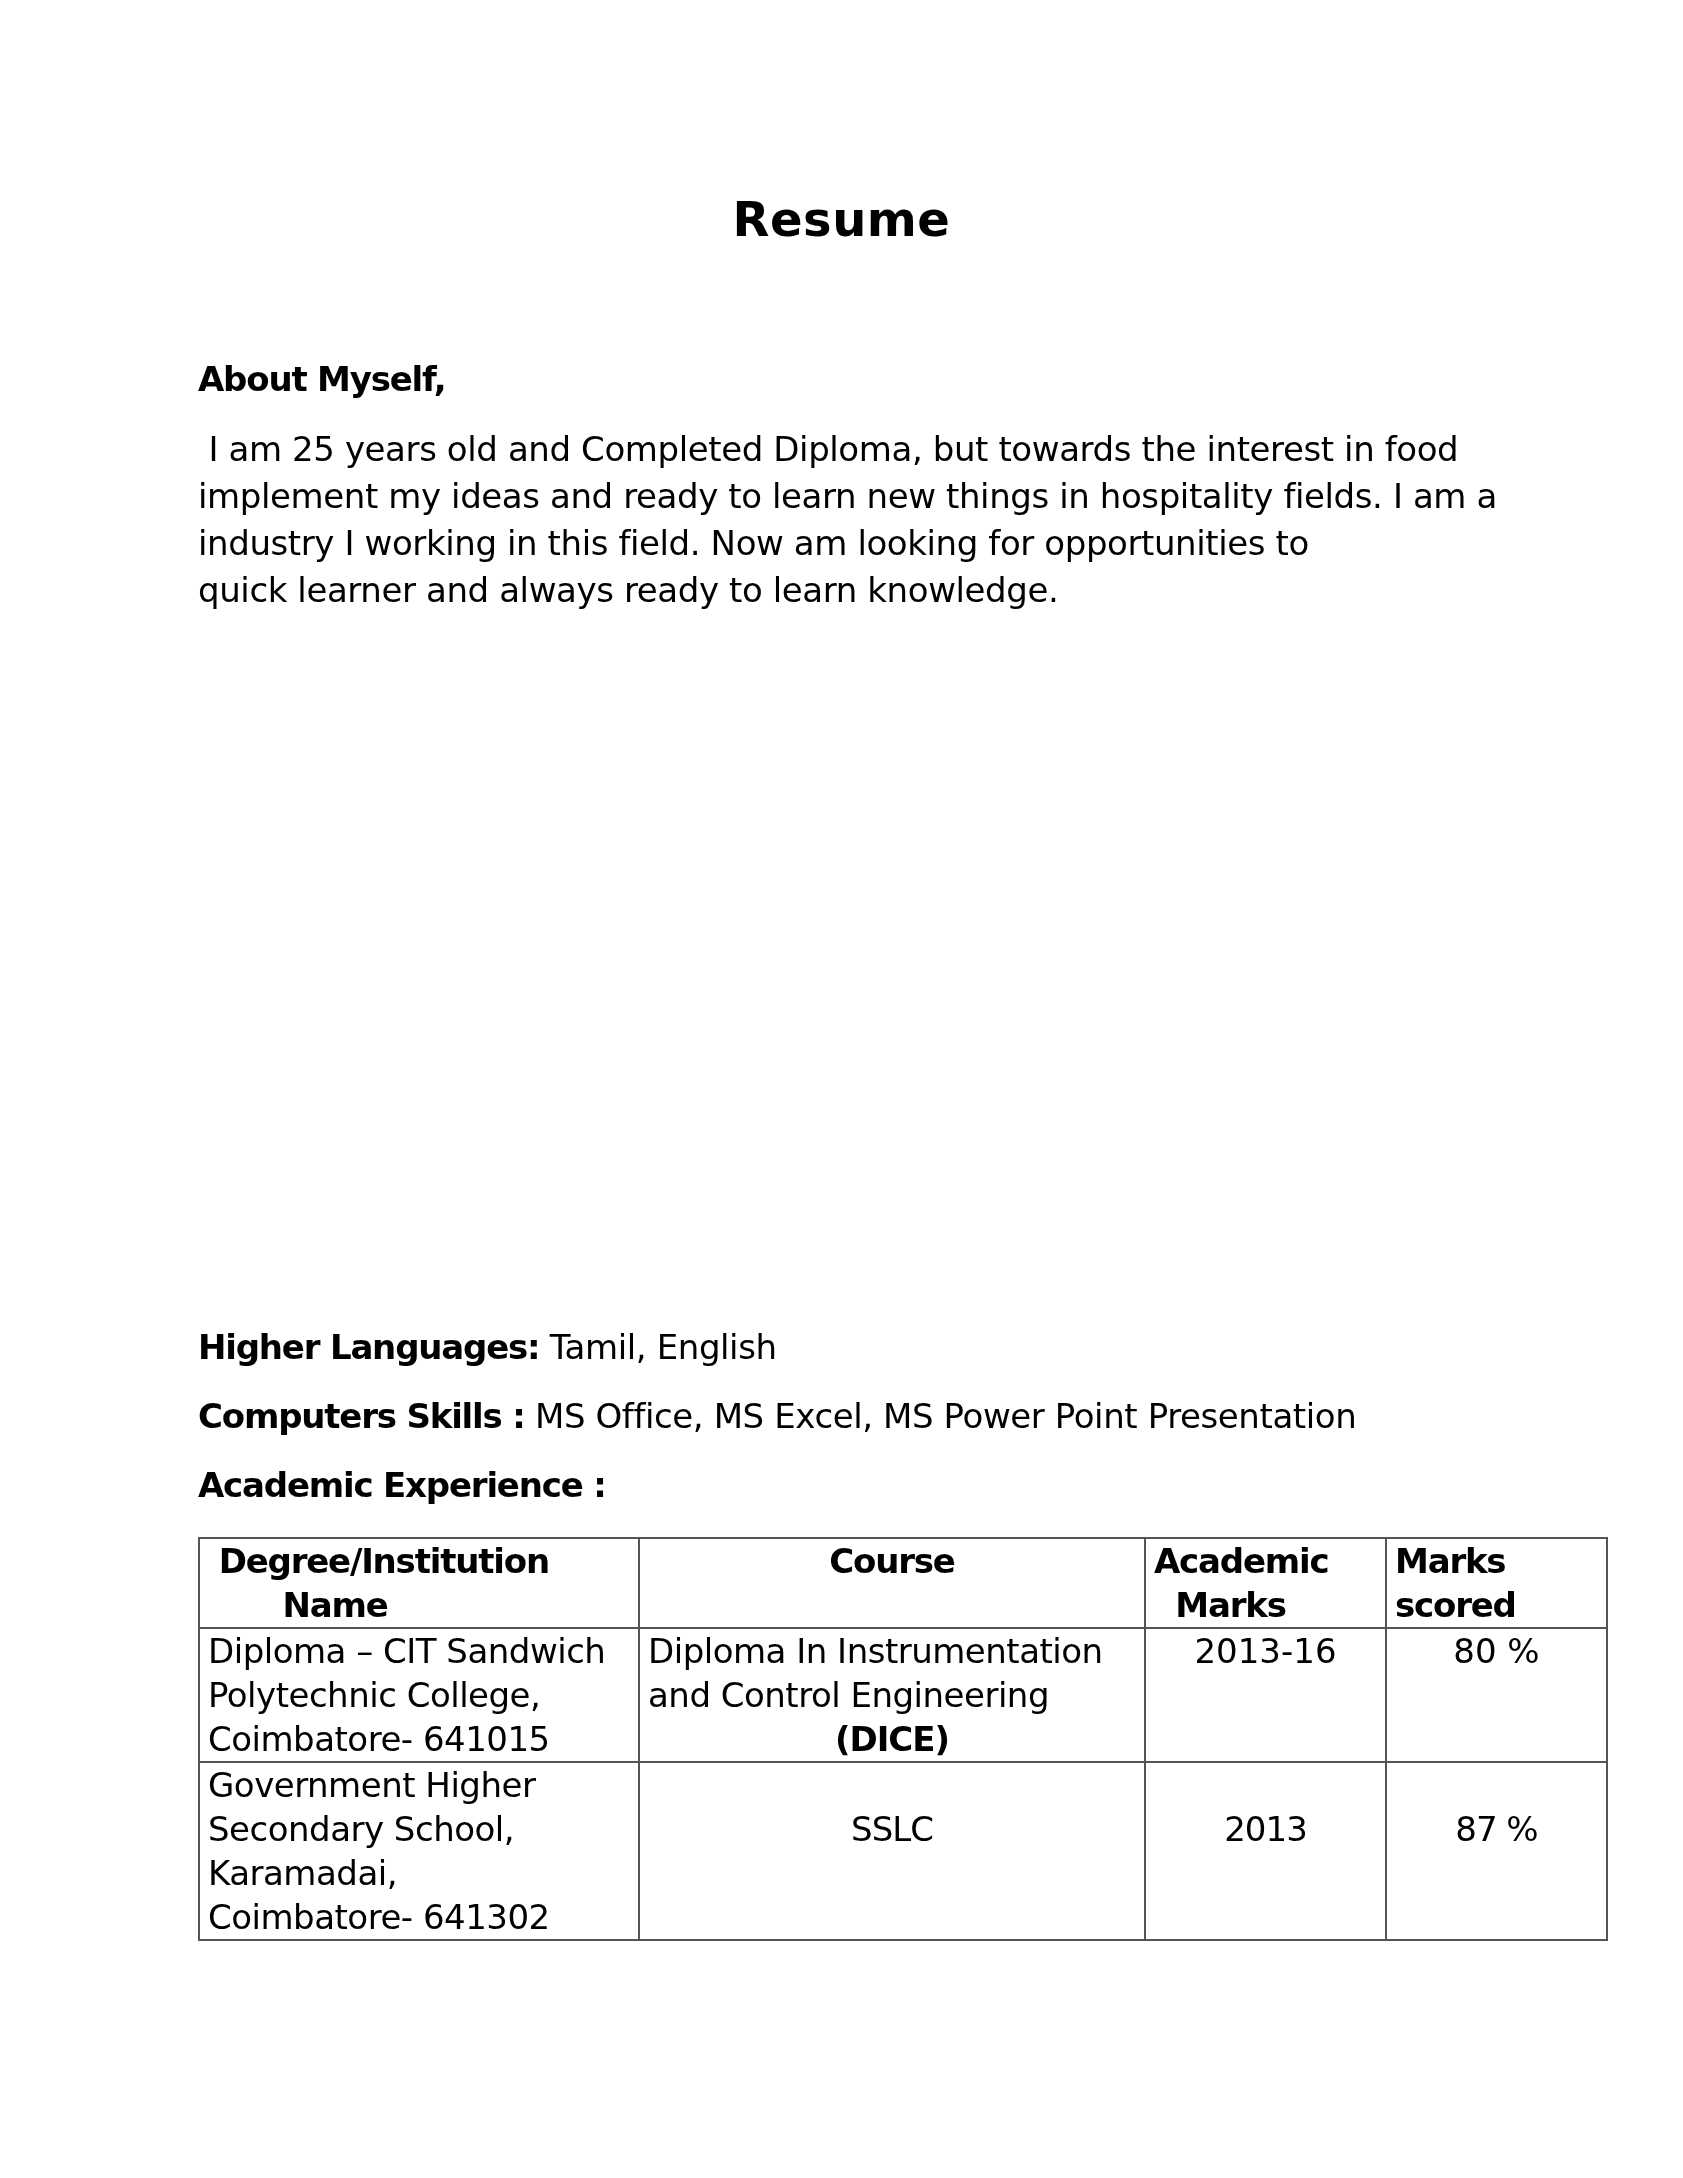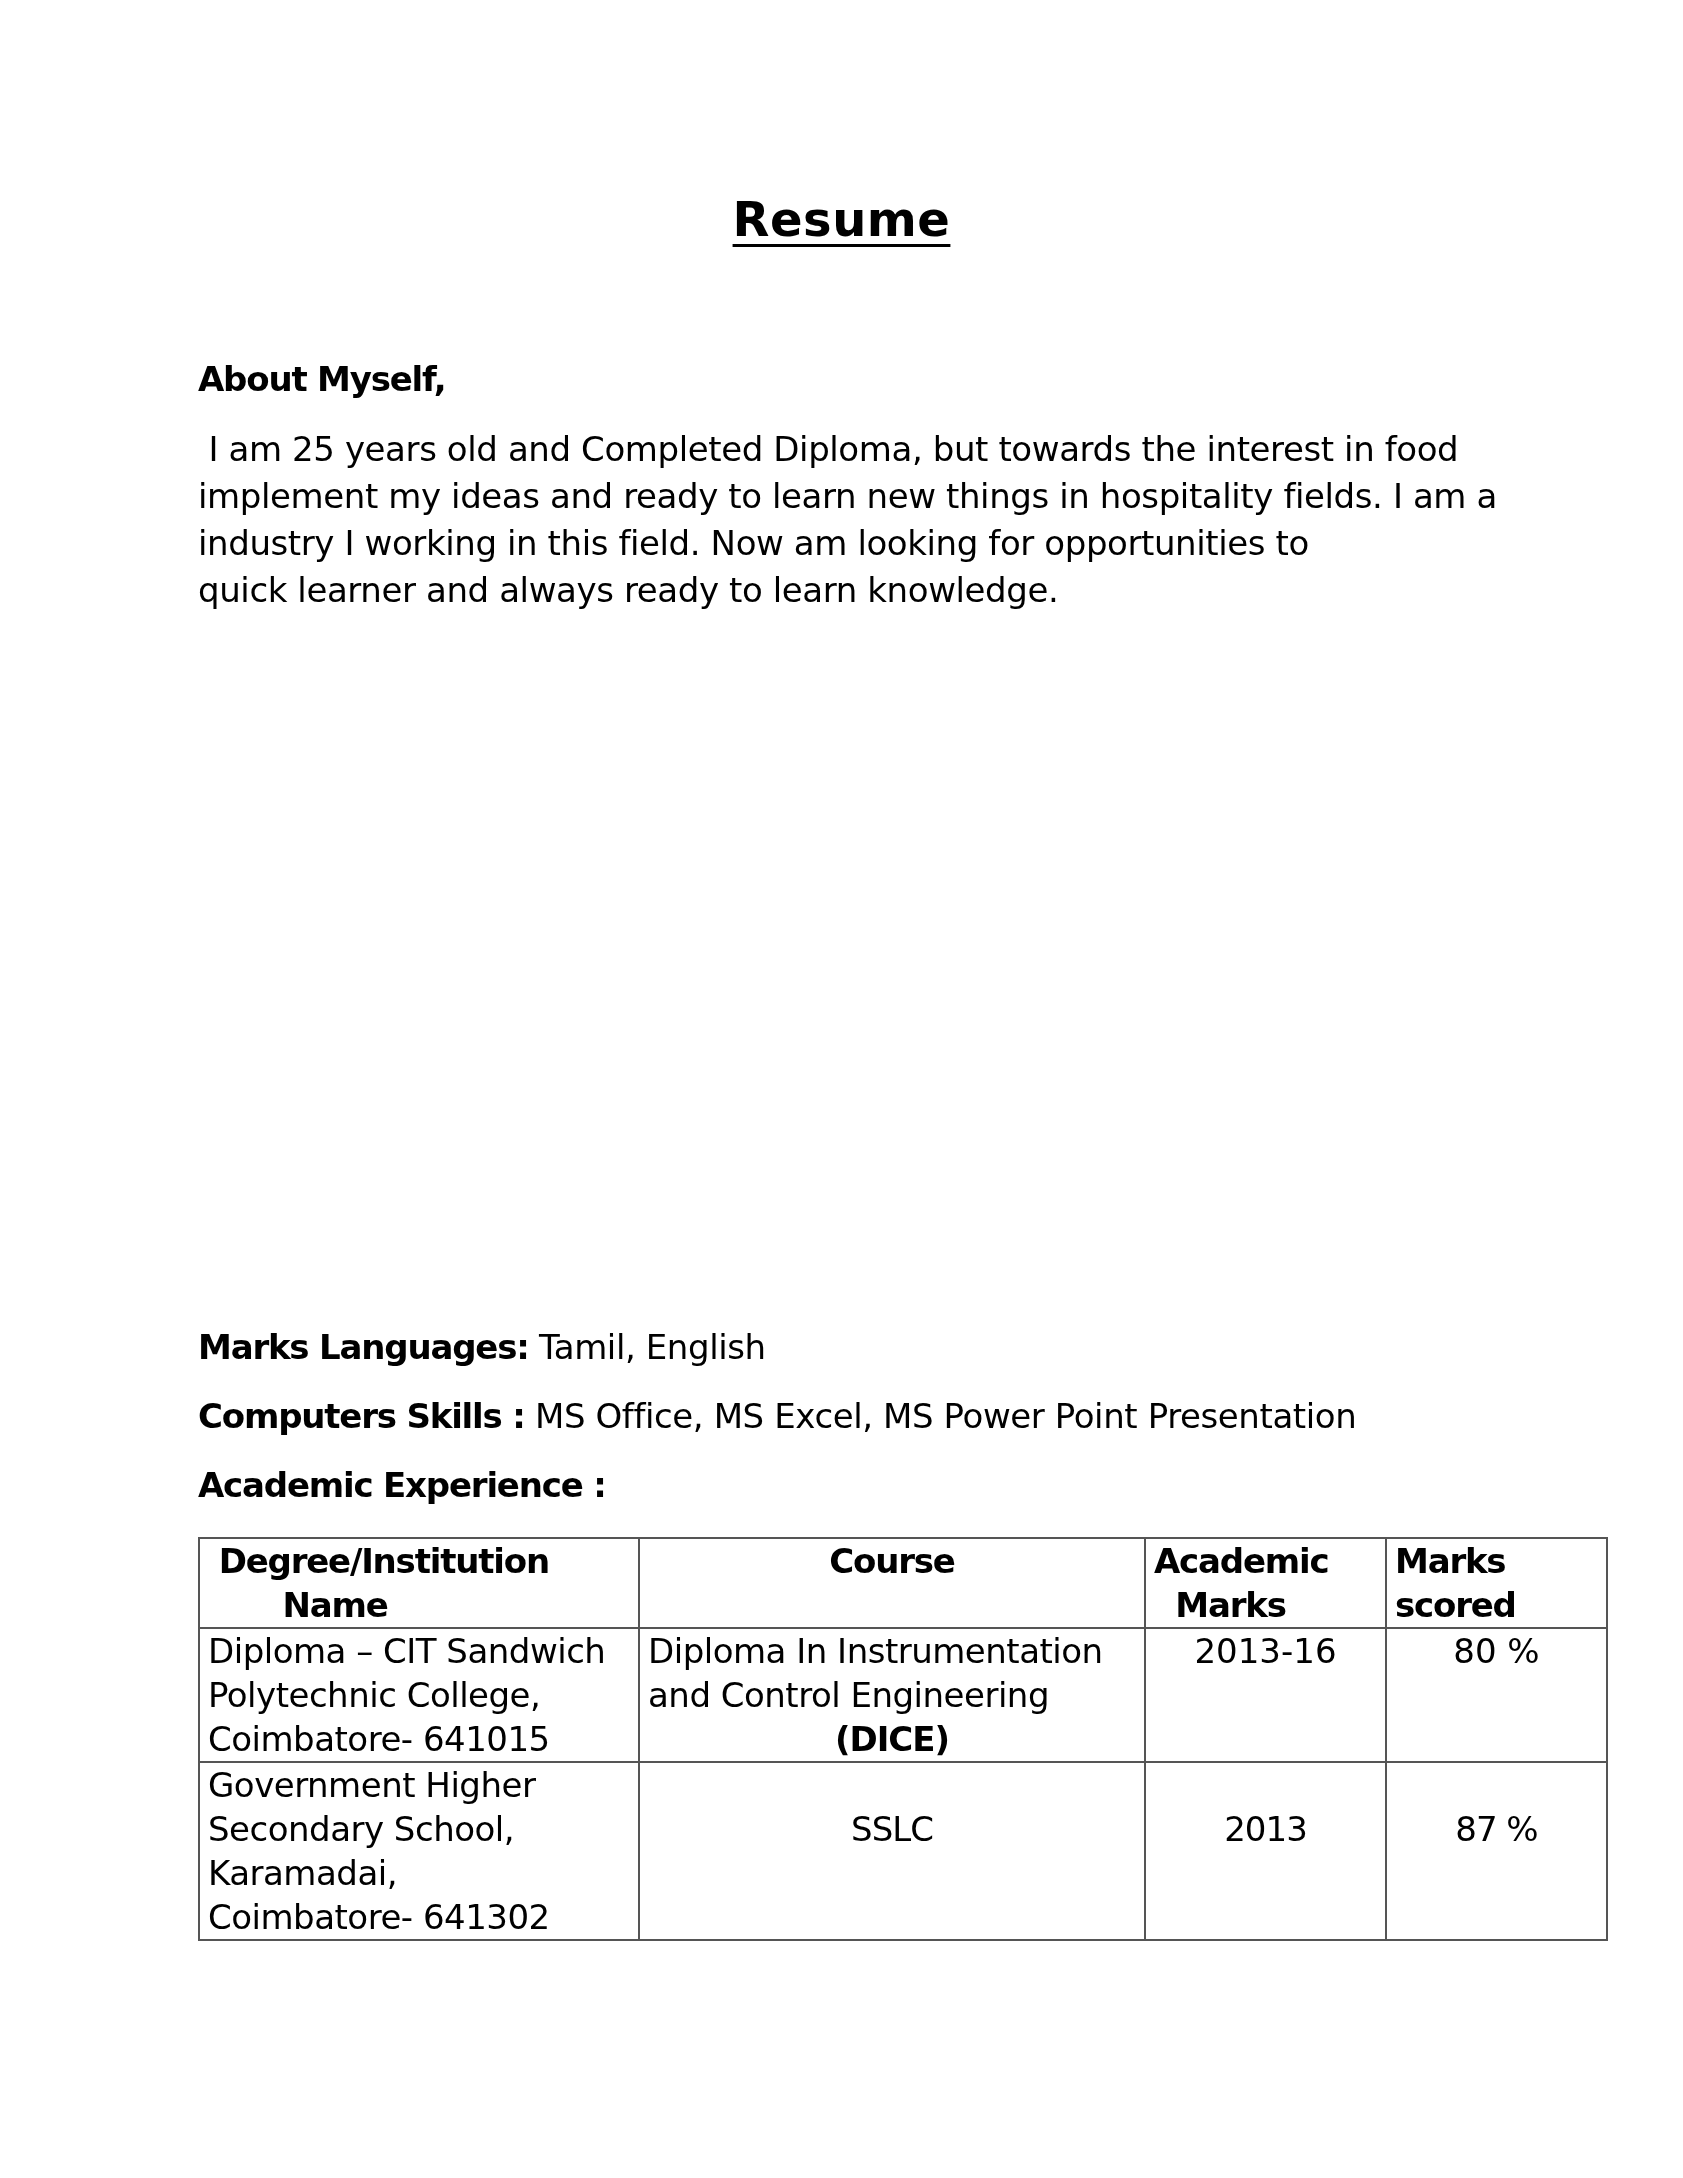--- a/index.html
+++ b/index.html
@@ -19,21 +19,20 @@
       position: absolute;
       top: 190px;
       left: 0;
       width: 1683px;
       text-align: center;
       font-size: 48px;
       font-weight: bold;
       line-height: 59px;
     }
     .title span {
-      text-decoration: underline;
       text-decoration-thickness: 3px;
       text-underline-offset: 8px;
       letter-spacing: 0.5px;
     }
     .about-heading {
       position: absolute;
       top: 358px;
       left: 198px;
       font-size: 34px;
       font-weight: bold;
@@ -125,21 +124,21 @@
 <div class="about-heading">About Myself,</div>
 
 <div class="about-text">
   <span class="line"> I am 25 years old and Completed Diploma, but towards the interest in food</span>
   <span class="line">implement my ideas and ready to learn new things in hospitality fields. I am a</span>
   <span class="line">industry I working in this field. Now am looking for opportunities to</span>
   <span class="line">quick learner and always ready to learn knowledge.</span>
 </div>
 
 <div class="info-line lang-line">
-  <span class="label">Marks Languages:</span><span> Tamil, English</span>
+  <span class="label">Higher Languages:</span><span> Tamil, English</span>
 </div>
 
 <div class="info-line skills-line">
   <span class="label">Computers Skills :</span><span> MS Office, MS Excel, MS Power Point Presentation</span>
 </div>
 
 <div class="info-line academic-line">
   <span class="label">Academic Experience :</span>
 </div>
 

